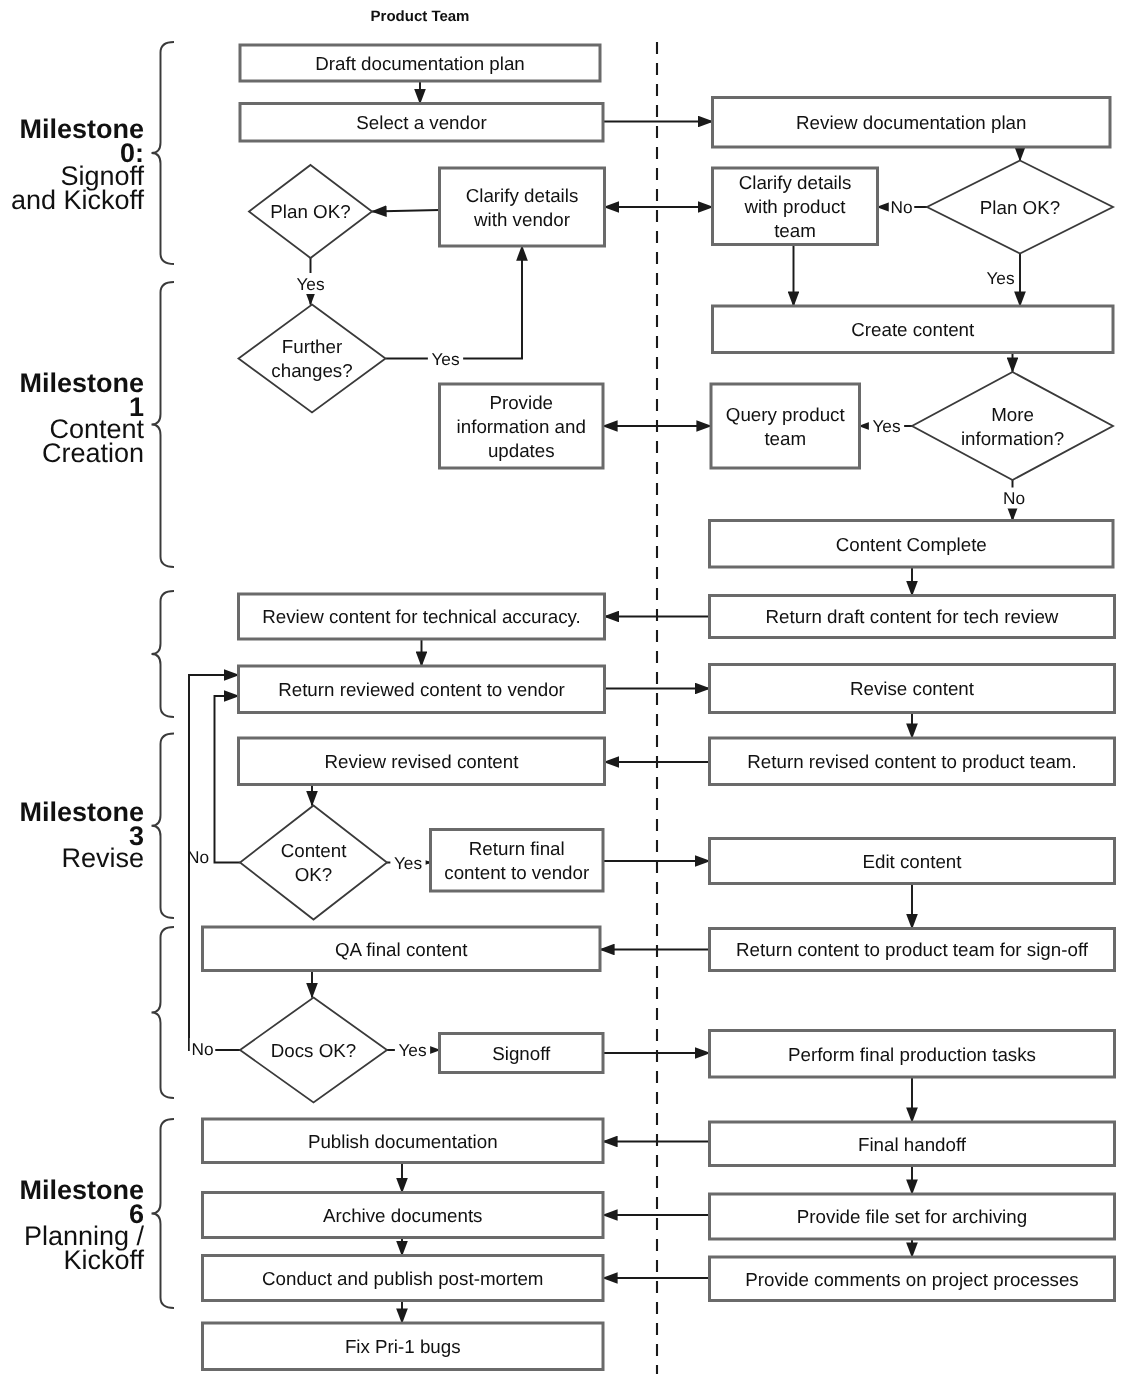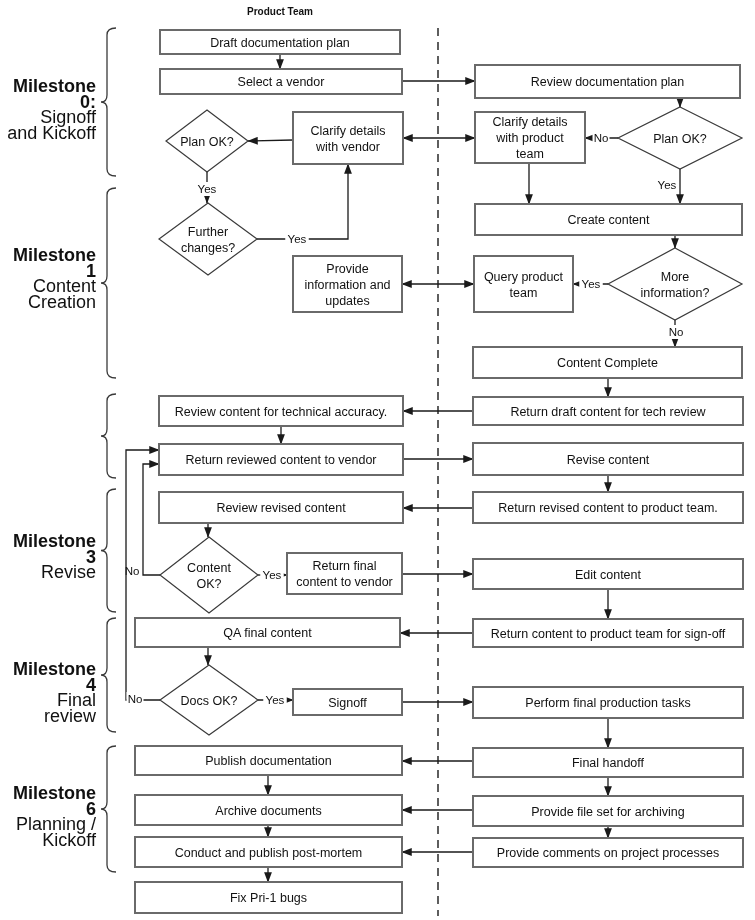--- a/index.html
+++ b/index.html
@@ -324,22 +324,18 @@
   </div>
   <div class="ms" style="top:248px">
     <div class="ms-title">Milestone 1</div>
     <div class="ms-line">Content</div>
     <div class="ms-line">Creation</div>
   </div>
   <div class="ms" style="top:534px">
     <div class="ms-title">Milestone 3</div>
     <div class="ms-line">Revise</div>
   </div>
-  <div class="ms" style="top:662px">
-    <div class="ms-title">Milestone 4</div>
-    <div class="ms-line">Final review</div>
-  </div>
   <div class="ms" style="top:786px">
     <div class="ms-title">Milestone 6</div>
     <div class="ms-line">Planning /</div>
     <div class="ms-line">Kickoff</div>
   </div>
 </div>
 
 </body></html>

